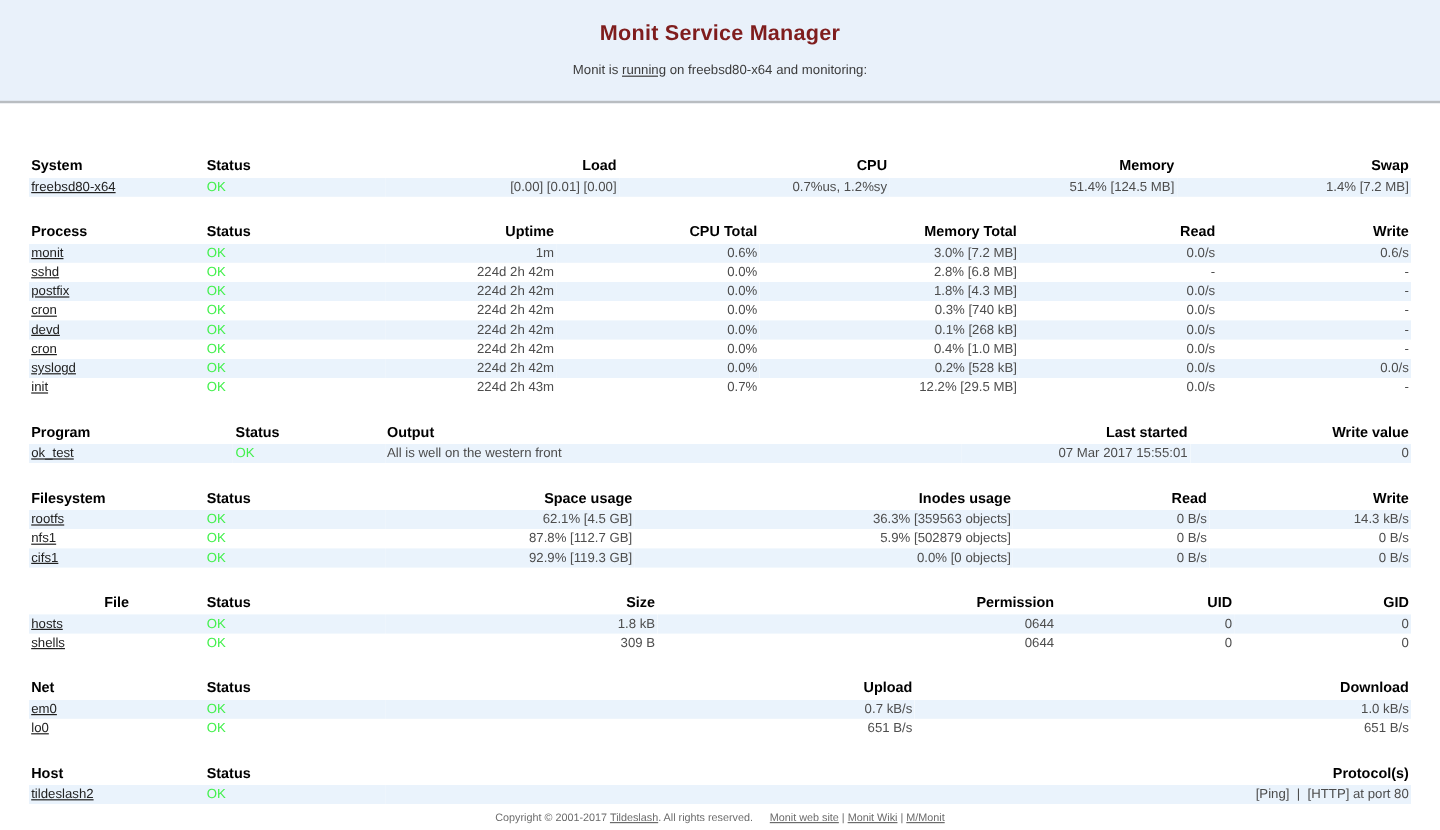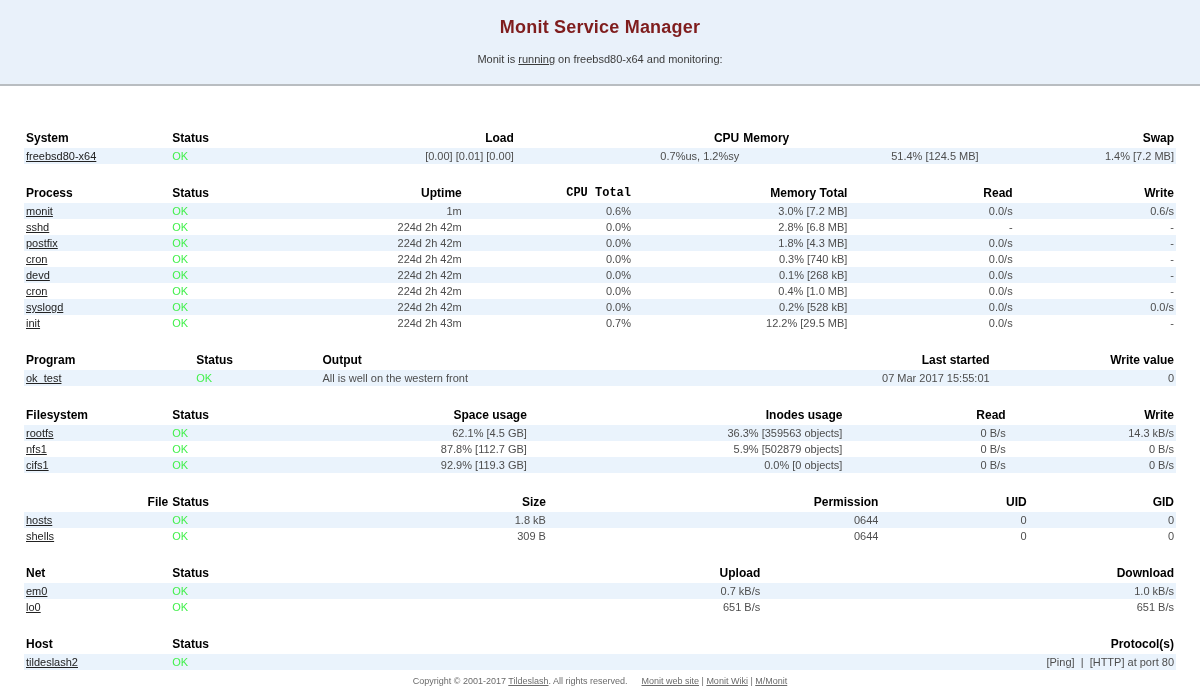--- a/index.html
+++ b/index.html
@@ -89,21 +89,21 @@
         <col style="width: 225px;">
         <col style="width: 239px;">
         <col style="width: 195px;">
       </colgroup>
       <thead>
         <tr>
           <th style="text-align: left;">System</th>
           <th style="text-align: left;">Status</th>
           <th style="text-align: right;">Load</th>
           <th style="text-align: right;">CPU</th>
-          <th style="text-align: left;">Memory</th>
+          <th style="text-align: right;">Memory</th>
           <th style="text-align: right;">Swap</th>
         </tr>
       </thead>
       <tbody>
         <tr class="stripe">
           <td><a>freebsd80-x64</a></td>
           <td class="ok">OK</td>
           <td style="text-align: right;">[0.00] [0.01] [0.00]</td>
           <td style="text-align: right;">0.7%us, 1.2%sy</td>
           <td style="text-align: right;">51.4% [124.5 MB]</td>
@@ -119,21 +119,21 @@
         <col style="width: 169px;">
         <col style="width: 216px;">
         <col style="width: 165px;">
         <col style="width: 161px;">
       </colgroup>
       <thead>
         <tr>
           <th style="text-align: left;">Process</th>
           <th style="text-align: left;">Status</th>
           <th style="text-align: right;">Uptime</th>
-          <th style="text-align: right; font-family: Liberation Mono, monospace;">CPU Total</th>
+          <th style="text-align: right;">CPU Total</th>
           <th style="text-align: right;">Memory Total</th>
           <th style="text-align: right;">Read</th>
           <th style="text-align: right;">Write</th>
         </tr>
       </thead>
       <tbody>
         <tr class="stripe">
           <td><a>monit</a></td>
           <td class="ok">OK</td>
           <td style="text-align: right;">1m</td>
@@ -284,21 +284,21 @@
       <colgroup>
         <col style="width: 146px;">
         <col style="width: 150px;">
         <col style="width: 227px;">
         <col style="width: 332px;">
         <col style="width: 148px;">
         <col style="width: 147px;">
       </colgroup>
       <thead>
         <tr>
-          <th style="text-align: right;">File</th>
+          <th style="text-align: center;">File</th>
           <th style="text-align: left;">Status</th>
           <th style="text-align: right;">Size</th>
           <th style="text-align: right;">Permission</th>
           <th style="text-align: right;">UID</th>
           <th style="text-align: right;">GID</th>
         </tr>
       </thead>
       <tbody>
         <tr class="stripe">
           <td><a>hosts</a></td>

